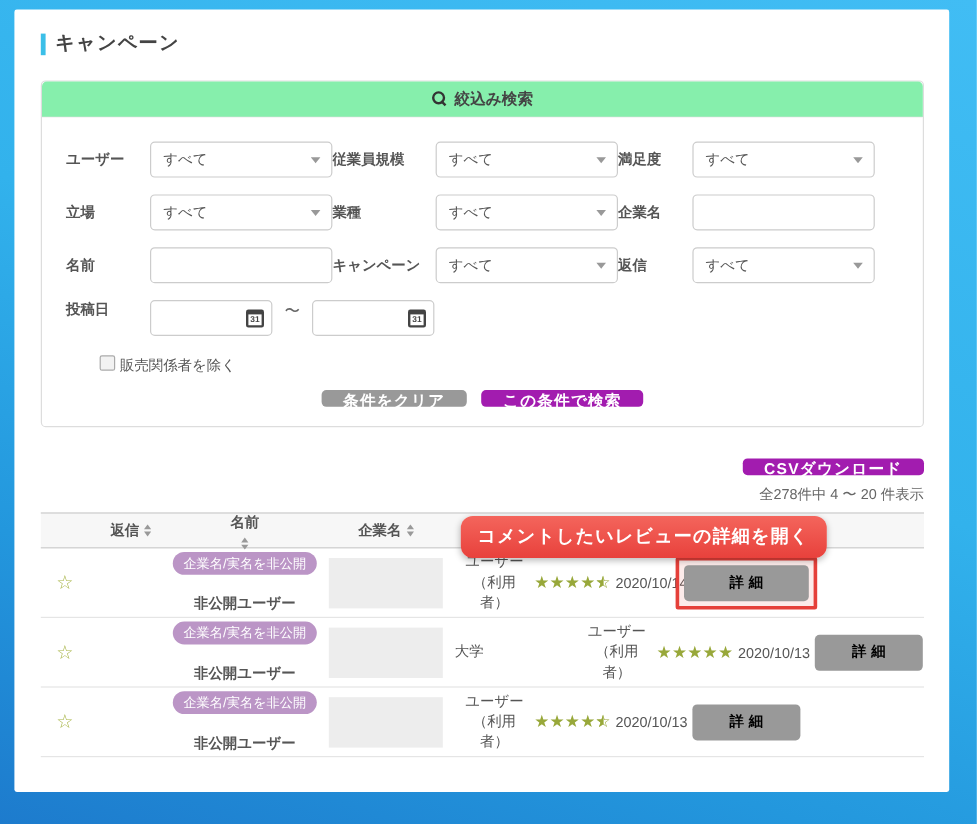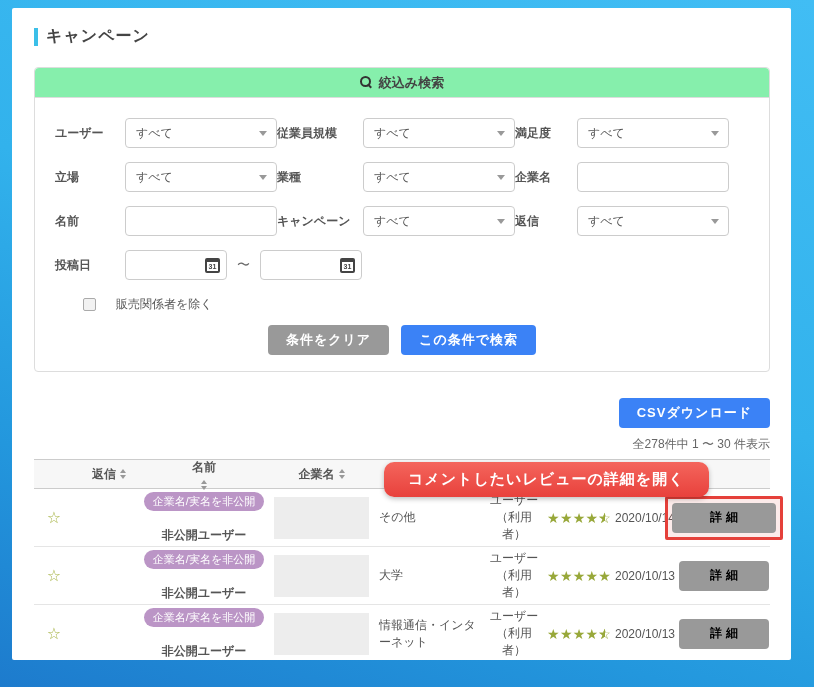--- a/index.html
+++ b/index.html
@@ -39,42 +39,42 @@
   .select-value { font-size:12px; color:#555; }
   .caret-down-icon {
     position:absolute; right:9px; top:12px; width:0; height:0;
     border-left:4px solid transparent; border-right:4px solid transparent; border-top:5px solid #999;
   }
   .tinput {
     height:30px; width:152px; border:1px solid #ccc; border-radius:4px; background:#fff;
     font-size:12px; color:#555; padding:0 8px; outline:none;
     font-family:"Liberation Sans","DejaVu Sans",sans-serif;
   }
-  .date-row { display:flex; align-items:center; margin:14px 0 0 20px; }
+  .date-row { display:flex; margin:14px 0 0 20px; }
   .date-label { width:70px; font-size:12px; font-weight:bold; color:#555; }
   .dinput {
     position:relative; width:102px; height:30px; border:1px solid #ccc; border-radius:4px; background:#fff;
     display:flex; align-items:center; padding:0 24px 0 8px;
   }
   .dinput input { border:none; outline:none; width:100%; font-size:12px; color:#555; background:transparent; }
   .cal-icon { position:absolute; right:6px; top:7px; width:15px; height:15px; border:2px solid #444; border-radius:2px; cursor:pointer; }
   .cal-top { position:absolute; top:-1px; left:-1px; right:-1px; height:3px; background:#444; }
   .cal-num { position:absolute; bottom:0; left:0; right:0; font-size:7px; font-weight:bold; color:#444; text-align:center; line-height:8px; }
   .tilde { margin:0 10px; font-size:13px; color:#666; }
-  .check-row { display:flex; align-items:center; gap:20px; margin:16px 0 0 14px;padding-left:34px; }
+  .check-row { display:flex; gap:4px; margin:16px 0 0 14px;padding-left:34px; }
   .checkbox { width:13px; height:13px; border:1px solid #aaa; border-radius:2px; background:#f2f2f2; cursor:pointer; }
   .check-label { font-size:12px; color:#555; }
   .btn-row { display:flex; justify-content:center; gap:12px; margin:12px 0 0 0; padding-bottom:16px; }
   .btn {
-    border:none; border-radius:4px; color:#fff; font-weight:bold; font-size:13px; height:30px;
+    border:none; border-radius:4px; color:#fff; font-weight:bold; font-size:13px; height:14px;
     padding:0 18px; cursor:pointer; letter-spacing:1px;
     font-family:"Liberation Sans","DejaVu Sans",sans-serif;
   }
   .btn-gray { background:#999; }
-  .btn-cyan { background:#3b82f6; }
+  .btn-cyan { background:#a21caf; }
   
   .csv-row { display:flex; justify-content:flex-end; margin-top:26px; }
   .count-row { text-align:right; font-size:12px; color:#666; margin-top:8px; }
   
   .table-wrap { position:relative; margin-top:6px; }
   .thead { display:flex; background:#f7f7f7; border-top:1px solid #ccc; border-bottom:1px solid #ccc; height:30px; }
   .trow { display:flex; border-bottom:1px solid #e5e5e5; min-height:58px; }
   .cell { display:flex; align-items:center; justify-content:center; font-size:12px; color:#555; text-align:center; }
   .cell.h { font-weight:bold; gap:4px; }
   .c-star{width:40px;} .c-reply{width:70px;} .c-name{width:120px; flex-direction:column; justify-content:center; gap:16px;}
@@ -96,21 +96,21 @@
     font-weight:bold; font-size:12px; letter-spacing:4px; text-indent:4px; cursor:pointer;
     font-family:"Liberation Sans","DejaVu Sans",sans-serif;
   }
   .highlight-box {
     display:inline-flex; padding:4px; border:3px solid #e5403a; border-radius:2px;
     background:rgba(231,90,80,0.12);
   }
   .tooltip {
     position:absolute; z-index:5; top:3px; left:350px;
     background:linear-gradient(180deg,#f4655c,#e8413c); color:#fff; font-weight:bold; font-size:15px;
-    padding:8px 24px; border-radius:10px; letter-spacing:1px; white-space:nowrap;
+    padding:8px 14px; border-radius:10px; letter-spacing:1px; white-space:nowrap;
     box-shadow:0 2px 5px rgba(0,0,0,0.25);
   }
 </style>
 </head>
 <body>
 
 <div class="card">
 
   <div class="page-title">
     <span class="title-bar"></span>
@@ -193,21 +193,21 @@
 
     <div class="btn-row">
       <button class="btn btn-gray">条件をクリア</button>
       <button class="btn btn-cyan">この条件で検索</button>
     </div>
   </div>
 
   <div class="csv-row">
     <button class="btn btn-cyan">CSVダウンロード</button>
   </div>
-  <div class="count-row">全278件中 1 〜 30 件表示</div>
+  <div class="count-row">全278件中 4 〜 20 件表示</div>
 
   <div class="table-wrap">
     <div class="thead">
         <div class="cell h c-star">
           <span></span>
         </div>
         <div class="cell h c-reply">
           <span>返信</span>
           <span class="sort-icon">
             <i class="up"></i>
@@ -250,21 +250,20 @@
             <span class="fav-star">☆</span>
           </div>
           <div class="cell c-reply"></div>
           <div class="cell c-name">
             <span class="badge-private">企業名/実名を非公開</span>
             <span class="name-text">非公開ユーザー</span>
           </div>
           <div class="cell c-company">
             <span class="placeholder-box"></span>
           </div>
-          <div class="cell c-industry">その他</div>
           <div class="cell c-position">ユーザー（利用者）</div>
           <div class="cell c-rating stars">
             <span class="star">★</span>
             <span class="star">★</span>
             <span class="star">★</span>
             <span class="star">★</span>
             <span class="star"><span class="half-fill">★</span>☆</span>
           </div>
           <div class="cell c-date">2020/10/14</div>
           <div class="cell c-action">
@@ -304,21 +303,20 @@
             <span class="fav-star">☆</span>
           </div>
           <div class="cell c-reply"></div>
           <div class="cell c-name">
             <span class="badge-private">企業名/実名を非公開</span>
             <span class="name-text">非公開ユーザー</span>
           </div>
           <div class="cell c-company">
             <span class="placeholder-box"></span>
           </div>
-          <div class="cell c-industry">情報通信・インターネット</div>
           <div class="cell c-position">ユーザー（利用者）</div>
           <div class="cell c-rating stars">
             <span class="star">★</span>
             <span class="star">★</span>
             <span class="star">★</span>
             <span class="star">★</span>
             <span class="star"><span class="half-fill">★</span>☆</span>
           </div>
           <div class="cell c-date">2020/10/13</div>
           <div class="cell c-action">

